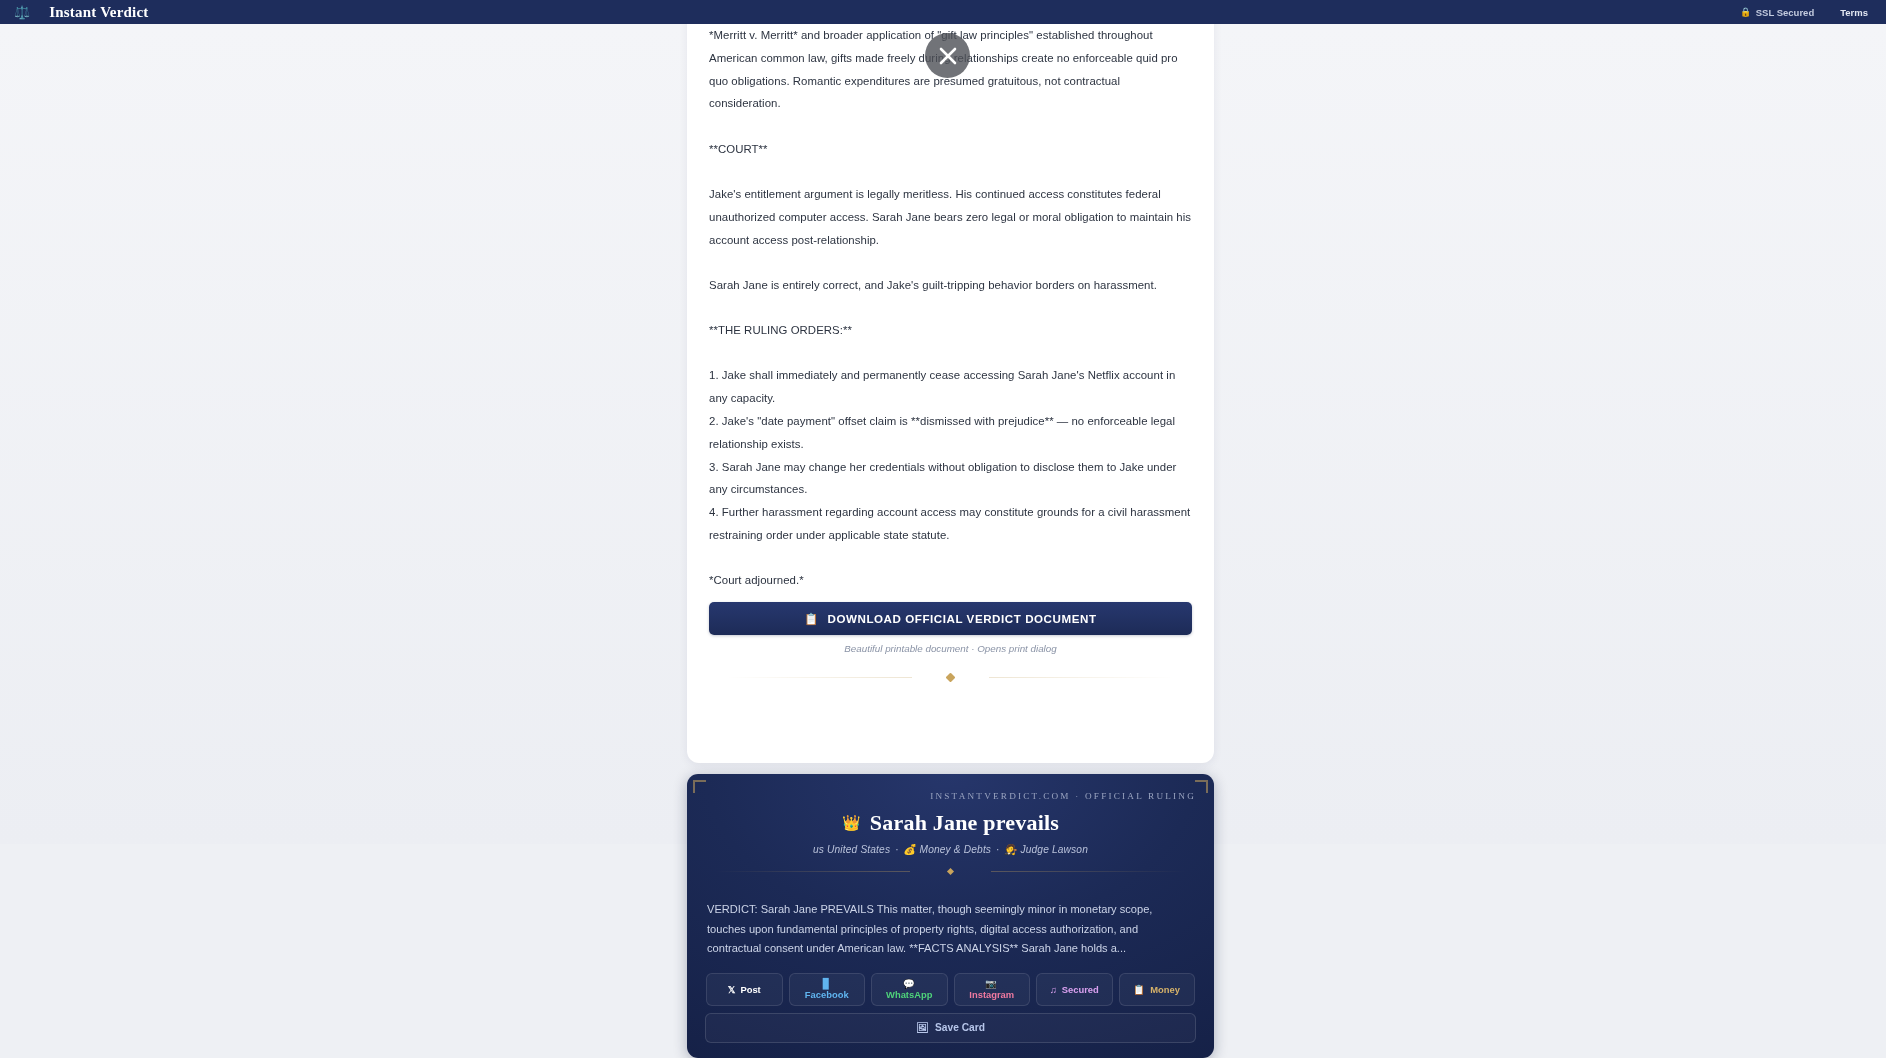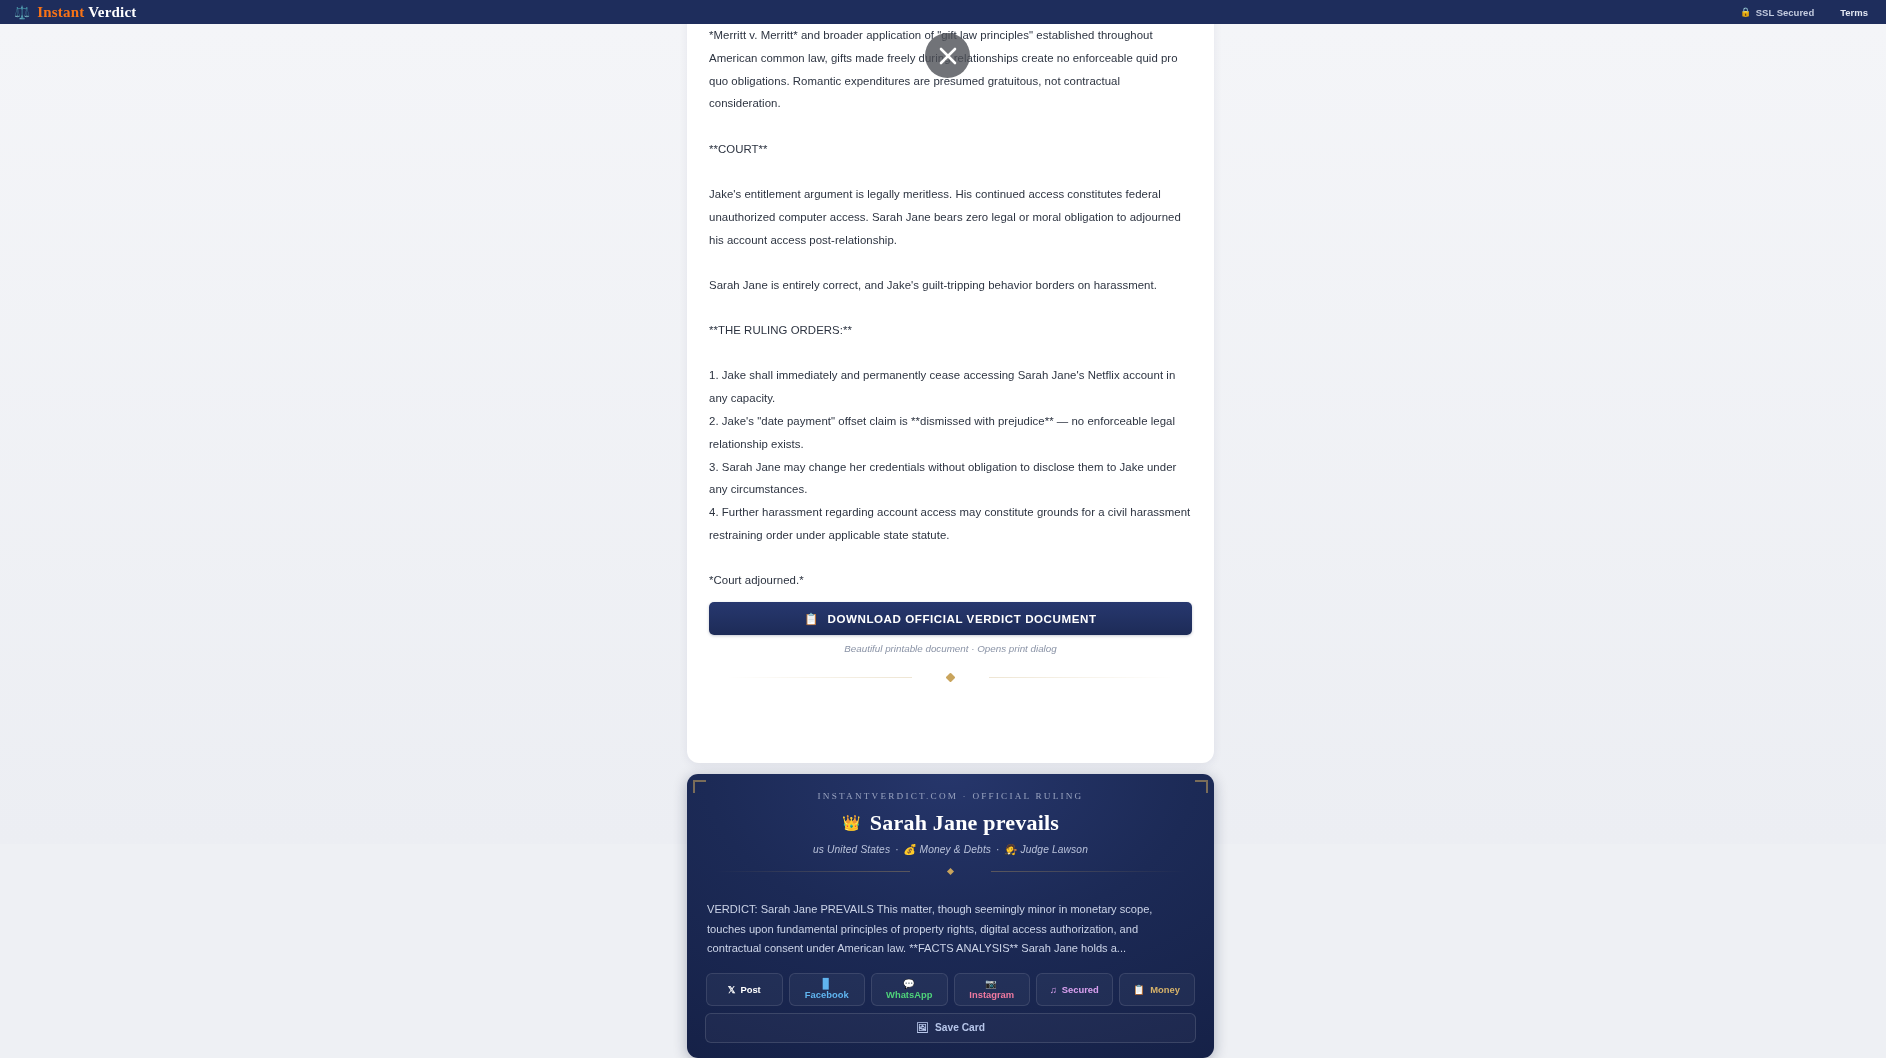--- a/index.html
+++ b/index.html
@@ -34,21 +34,21 @@
     line-height: 1;
     filter: saturate(1.2);
   }
   #brand-text {
     font-family: "Liberation Serif", serif;
     font-size: 15px;
     font-weight: bold;
     letter-spacing: .2px;
     white-space: nowrap;
   }
-  .brand-instant { color: #f97316; }
+  .brand-instant { color: #ffffff; margin-left: 12px; }
   .brand-verdict { color: #ffffff; }
 
   #topbar-right {
     margin-left: auto;
     display: flex;
     align-items: center;
     gap: 26px;
     padding-right: 4px;
   }
   .tb-item {
@@ -194,21 +194,21 @@
   .corner {
     position: absolute;
     width: 13px; height: 13px;
     border-color: rgba(201,164,92,.55);
     border-style: solid;
   }
   .corner.tl { top: 6px; left: 6px; border-width: 2px 0 0 2px; }
   .corner.tr { top: 6px; right: 6px; border-width: 2px 2px 0 0; }
 
   #card-eyebrow {
-    text-align: center;
+    text-align: right;
     color: #9aa4c0;
     font-family: "Liberation Serif", serif;
     font-size: 9.2px;
     letter-spacing: 2.2px;
     margin-top: 3px;
   }
   #card-title {
     text-align: center;
     margin-top: 9px;
     color: #ffffff;
@@ -332,21 +332,21 @@
     </div>
     <a id="terms-link" class="tb-item">Terms</a>
   </div>
 </div>
 
 <div id="page">
 
   <div id="verdict-panel">
     <p class="vtext vpara">*Merritt v. Merritt* and broader application of "gift law principles" established throughout American common law, gifts made freely during relationships create no enforceable quid pro quo obligations. Romantic expenditures are presumed gratuitous, not contractual consideration.</p>
     <p class="vhead">**COURT**</p>
-    <p class="vtext vpara">Jake's entitlement argument is legally meritless. His continued access constitutes federal unauthorized computer access. Sarah Jane bears zero legal or moral obligation to adjourned his account access post-relationship.</p>
+    <p class="vtext vpara">Jake's entitlement argument is legally meritless. His continued access constitutes federal unauthorized computer access. Sarah Jane bears zero legal or moral obligation to maintain his account access post-relationship.</p>
     <p class="vtext vpara">Sarah Jane is entirely correct, and Jake's guilt-tripping behavior borders on harassment.</p>
     <p class="vhead">**THE RULING ORDERS:**</p>
     <div>
       <p class="vtext tight">1. Jake shall immediately and permanently cease accessing Sarah Jane's Netflix account in any capacity.</p>
       <p class="vtext tight">2. Jake's "date payment" offset claim is **dismissed with prejudice** — no enforceable legal relationship exists.</p>
       <p class="vtext tight">3. Sarah Jane may change her credentials without obligation to disclose them to Jake under any circumstances.</p>
       <p class="vtext" style="margin-bottom:22.5px">4. Further harassment regarding account access may constitute grounds for a civil harassment restraining order under applicable state statute.</p>
     </div>
     <p class="vtext">*Court adjourned.*</p>
 

